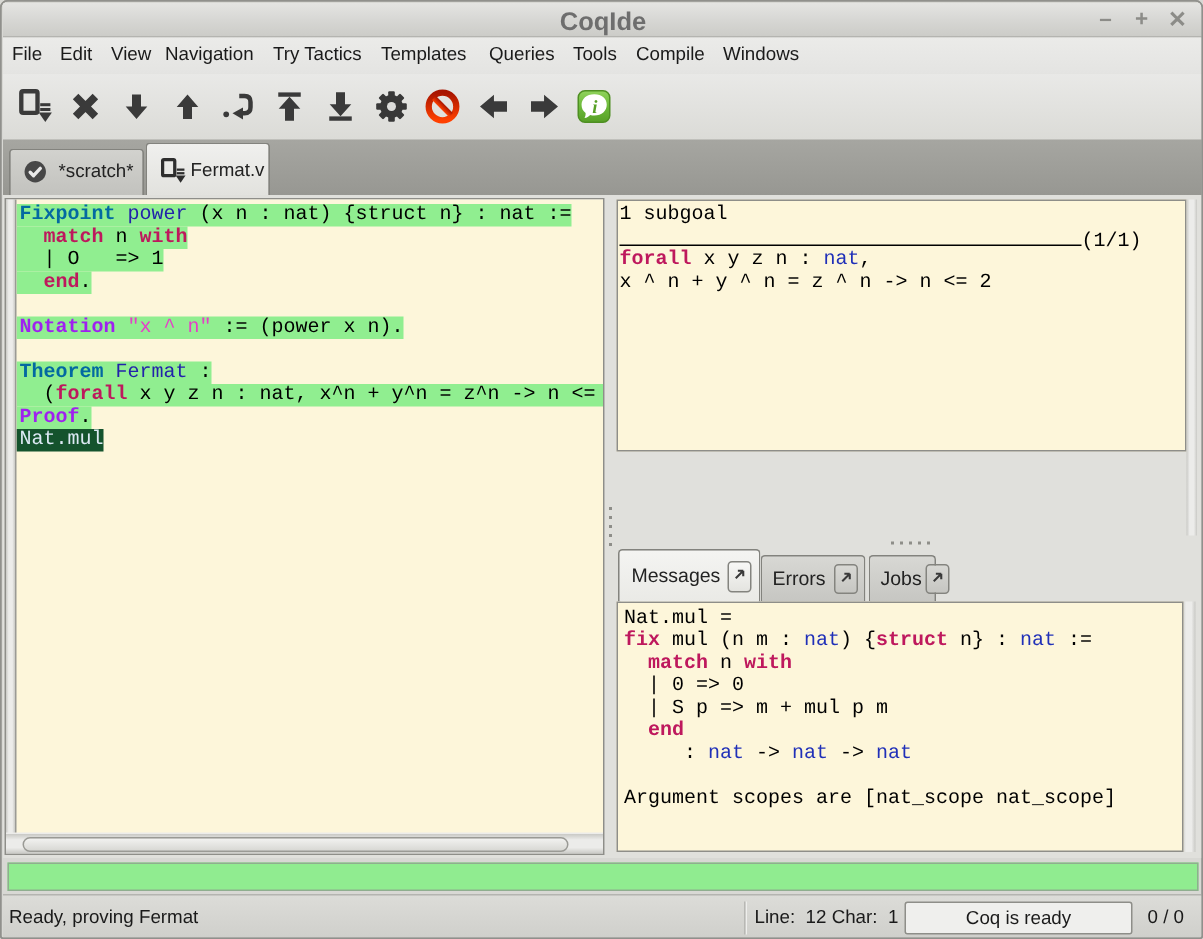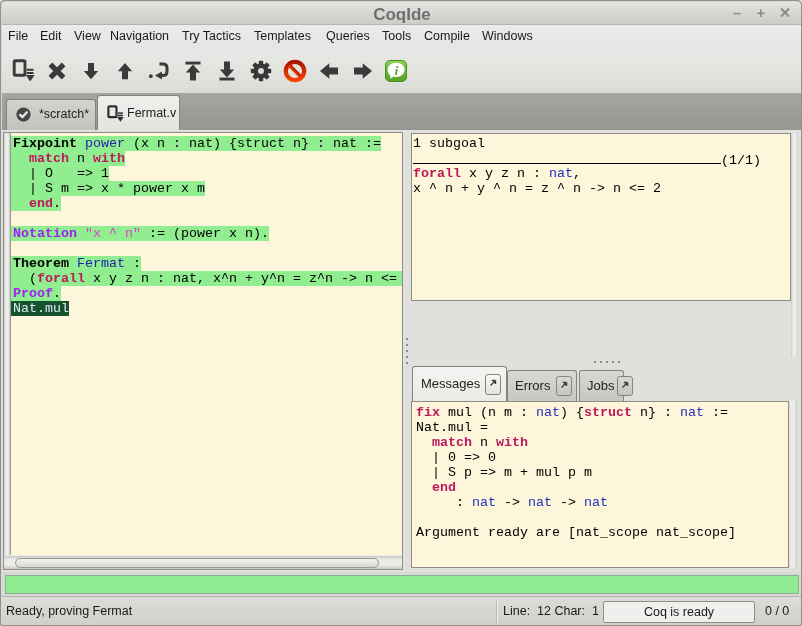--- a/index.html
+++ b/index.html
@@ -32,21 +32,21 @@
 .trough { position:absolute; background:linear-gradient(90deg,#c9c9c5,#ececea 30%,#ececea 70%,#c9c9c5); }
 .htrough { position:absolute; background:linear-gradient(#c9c9c5,#ececea 30%,#ececea 70%,#c9c9c5); }
 
 .code { font-family:"Liberation Mono", monospace; font-size:13.333px; line-height:15px; color:#000; }
 .code .ln { white-space:pre; }
 .code .ln { height:15px; padding-left:2px; }
 .hl { display:inline-block; background:#90ee90; padding-left:2px; margin-left:-2px; height:15px; }
 .sel { display:inline-block; background:#14532d; padding-left:2px; margin-left:-2px; height:15px; color:#dce9f4; }
 .kg { color:#be185d;font-weight:bold; }  
 .kb { color:#2222aa; }  
-.kr { color:#000000; font-weight:bold; } 
+.kr { color:#0369a1; font-weight:bold; } 
 .kp { color:#a020f0; font-weight:bold; } 
 .ks { color:#e63ec8; } 
 .kn { color:#2030b8; } 
 
 .mtab { position:absolute; border:1px solid #83837e; border-bottom:none; border-radius:3px 3px 0 0; font-size:13px; color:#222; }
 .sqbtn { position:absolute; width:16px; height:20px; border:1px solid #84847f; border-radius:3px;
   background:linear-gradient(#d8d8d4,#c6c6c2); }
 
 #progress { position:absolute; left:4px; top:574px; width:794px; height:19px; background:#90ec90; border:1px solid #8fae8f; }
 #statusbar { position:absolute; left:1px; top:595px; width:800px; height:30px; background:linear-gradient(#dcdcd8,#cfcfcb); border-top:1px solid #b4b4b0; font-size:12.5px; color:#1a1a1a; }
@@ -165,21 +165,20 @@
 
     <div style="position:absolute; left:1px; top:2px; width:400px; height:438px; border:1px solid #8e8e89; background:#ececea;">
 
       <div class="trough" style="left:0; top:0; width:6px; height:422px;"></div>
 
       <div style="position:absolute; left:6px; top:0; width:392px; height:422px; background:#fdf6da; border-left:1px solid #9a9a95; overflow:hidden;">
         <div class="code" style="position:absolute; left:0; top:3px; width:100%;">
 <div class="ln"><span class="hl"><span class="kr">Fixpoint</span> <span class="kb">power</span> (x n : nat) {struct n} : nat :=</span></div>
 <div class="ln"><span class="hl">  <span class="kg">match</span> n <span class="kg">with</span></span></div>
 <div class="ln"><span class="hl">  | O   =&gt; 1</span></div>
-<div class="ln"><span class="hl">  | S m =&gt; x * power x m</span></div>
 <div class="ln"><span class="hl">  <span class="kg">end</span>.</span></div>
 <div class="ln"></div>
 <div class="ln"><span class="hl"><span class="kp">Notation</span> <span class="ks">"x ^ n"</span> := (power x n).</span></div>
 <div class="ln"></div>
 <div class="ln"><span class="hl"><span class="kr">Theorem</span> <span class="kb">Fermat</span> :</span></div>
 <div class="ln"><span class="hl">  (<span class="kg">forall</span> x y z n : nat, x^n + y^n = z^n -&gt; n &lt;= 2).</span></div>
 <div class="ln"><span class="hl"><span class="kp">Proof</span>.</span></div>
 <div class="ln"><span class="sel">Nat.mul</span></div>
         </div>
       </div>
@@ -224,29 +223,29 @@
       <span style="position:absolute; left:7px; top:7px;">Jobs</span>
       <div class="sqbtn" style="left:37px; top:5px;">
           <svg width="15" height="16" viewBox="0 0 15 16" style="position:absolute;left:0;top:0;">
             <path d="M4.5 10.5 L9.5 5.5 M9.5 5.5 h-3.6 M9.5 5.5 v3.6" stroke="#3a3a3a" stroke-width="1.4" fill="none"></path>
           </svg>
         </div>
     </div>
 
     <div style="position:absolute; left:409px; top:271px; width:378px; height:167px; border:1px solid #8e8e89; background:#fdf6da; overflow:hidden; z-index:1;">
       <div class="code" style="position:absolute; left:0; top:3px; width:100%;">
+<div class="ln" style="padding-left:4px;">Nat.mul =</div>
 <div class="ln" style="padding-left:4px;"><span class="kg">fix</span> mul (n m : <span class="kn">nat</span>) {<span class="kg">struct</span> n} : <span class="kn">nat</span> :=</div>
-<div class="ln" style="padding-left:4px;">Nat.mul =</div>
 <div class="ln" style="padding-left:4px;">  <span class="kg">match</span> n <span class="kg">with</span></div>
 <div class="ln" style="padding-left:4px;">  | 0 =&gt; 0</div>
 <div class="ln" style="padding-left:4px;">  | S p =&gt; m + mul p m</div>
 <div class="ln" style="padding-left:4px;">  <span class="kg">end</span></div>
 <div class="ln" style="padding-left:4px;">     : <span class="kn">nat</span> -&gt; <span class="kn">nat</span> -&gt; <span class="kn">nat</span></div>
 <div class="ln" style="padding-left:4px;"></div>
-<div class="ln" style="padding-left:4px;">Argument ready are [nat_scope nat_scope]</div>
+<div class="ln" style="padding-left:4px;">Argument scopes are [nat_scope nat_scope]</div>
       </div>
     </div>
     <div class="trough" style="left:786px; top:271px; width:9px; height:167px;"></div>
   </div>
   <div id="progress"></div>
   <div id="statusbar">
     <span style="position:absolute; left:4px; top:7px;">Ready, proving Fermat</span>
     <div style="position:absolute; left:494px; top:4px; width:1px; height:22px; background:#b8b8b4; box-shadow:1px 0 0 #eeeeec;"></div>
       <span style="position:absolute; left:501px; top:7px;">Line:&nbsp;&nbsp;12 Char:&nbsp;&nbsp;1</span>
     <div style="position:absolute; left:601px; top:4px; width:152px; height:22px; background:#efefed; border:1px solid #8e8e89; border-radius:2px; text-align:center; line-height:20px;">Coq is ready</div>

